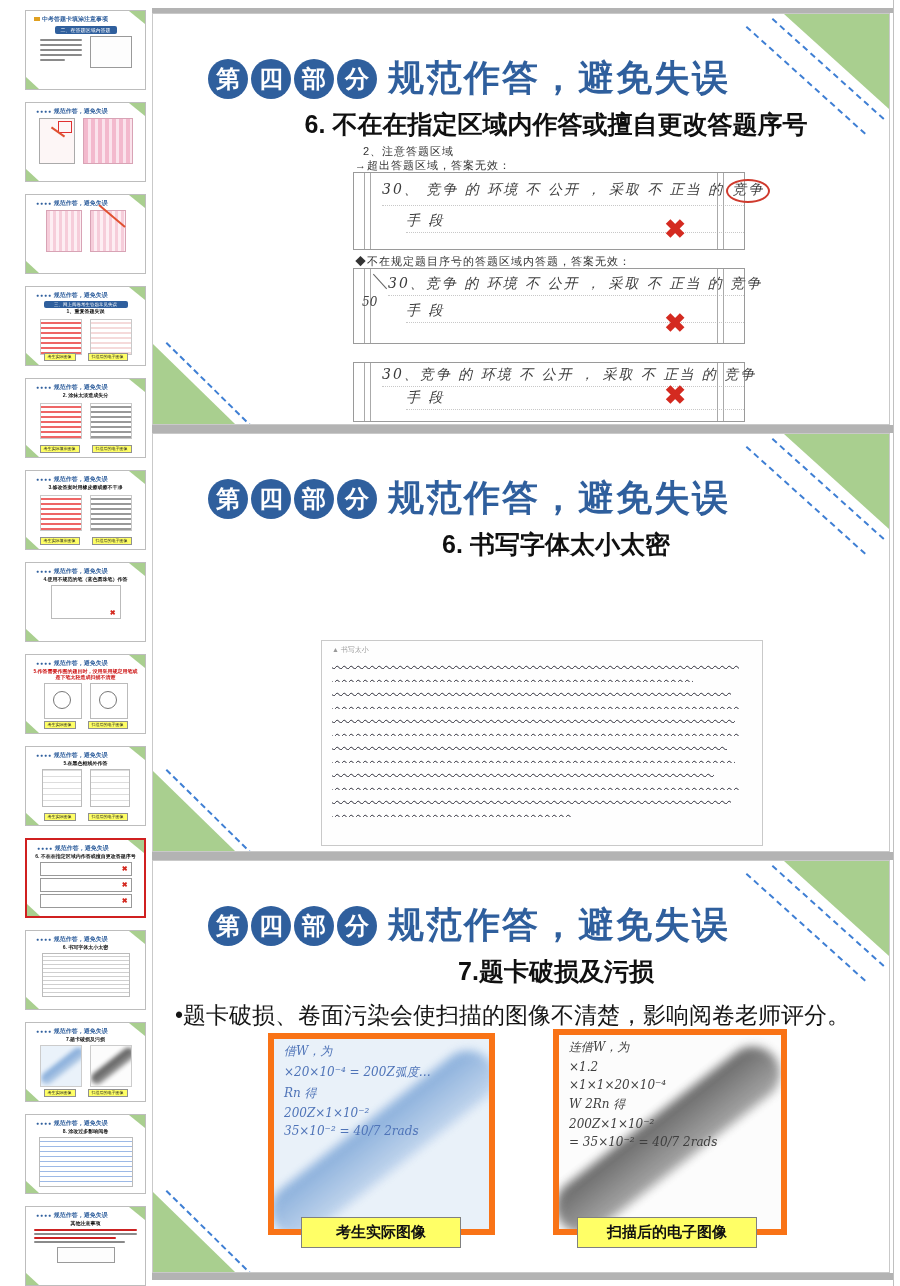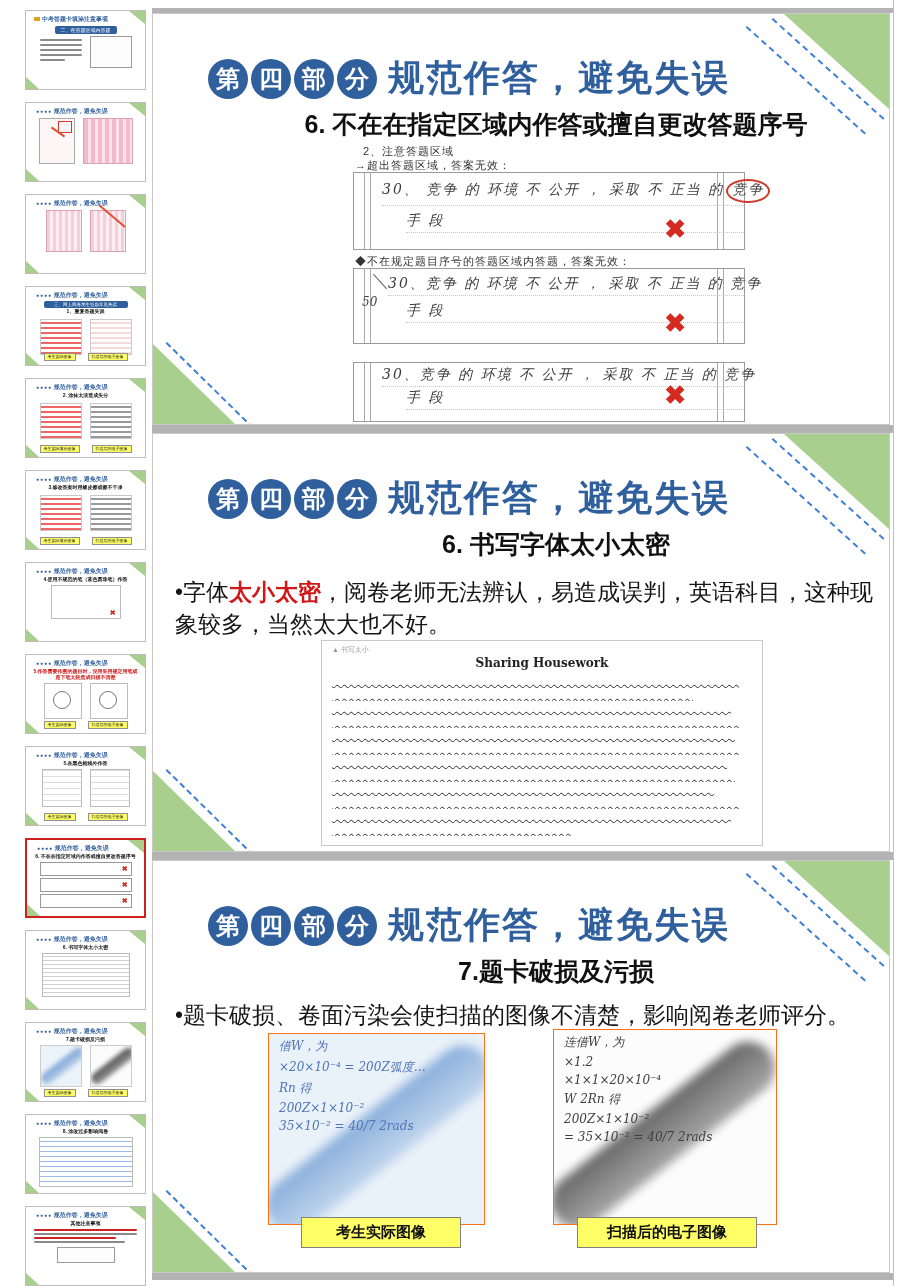--- a/index.html
+++ b/index.html
@@ -81,21 +81,21 @@
   .note29{position:absolute;left:8px;top:26px;font-family:"DejaVu Serif",serif;font-style:italic;font-size:12px;color:#444;}
   .slash29{position:absolute;left:16px;top:12px;width:20px;border-top:1px solid #666;transform:rotate(48deg);}
   
   .bullet{position:absolute;left:22px;top:142px;width:700px;font-size:23px;color:#151515;font-weight:500;line-height:1.4;}
   .redtxt{color:#d01818;font-weight:bold;}
   .essay{position:absolute;left:168px;top:206px;width:442px;height:206px;border:1px solid #c9c9c9;background:#fefefe;padding:4px 10px;box-sizing:border-box;}
   .essay-note{font-size:7px;color:#999;}
   .essay-title{text-align:center;font-family:"DejaVu Serif",serif;font-weight:bold;font-size:12px;color:#222;margin:1px 0 4px 0;}
   .scribble{display:block;color:transparent;text-decoration:underline wavy #2c2c38 1px;font-size:9px;line-height:13.5px;white-space:nowrap;overflow:hidden;height:13.5px;}
   
-  .paper{position:absolute;overflow:hidden;border:1px solid #f97316;}
+  .paper{position:absolute;overflow:hidden;border:6px solid #f97316;}
   .paper.blue{left:115px;top:172px;width:215px;height:190px;background:#e9f1f9;}
   .paper.gray{left:400px;top:168px;width:222px;height:194px;background:#fcfcfc;}
   .smudge{position:absolute;left:-26px;top:78px;width:270px;height:54px;border-radius:30px;transform:rotate(-38deg);filter:blur(5px);opacity:.85;}
   .paper.blue .smudge{background:linear-gradient(#78a3d6,#bdd2ec);}
   .paper.gray .smudge{background:linear-gradient(#4e4e4e,#9a9a9a);}
   .fline{font-family:"DejaVu Serif",serif;font-style:italic;font-size:12px;margin:4px 0 0 10px;position:relative;z-index:2;white-space:nowrap;}
   .paper.blue .fline{color:#4f74b8;}
   .paper.gray .fline{color:#3f3f3f;}
   .ylabel{position:absolute;top:356px;background:#ffff66;border:1px solid #808080;font-size:15px;font-weight:bold;color:#111;text-align:center;padding:5px 0;}
   .ylabel.l{left:148px;width:158px;}
@@ -348,26 +348,22 @@
     <div class="tri-bl"></div>
     <div class="dash d3"></div>
     <div class="heading">
       <span class="badge">第</span>
       <span class="badge">四</span>
       <span class="badge">部</span>
       <span class="badge">分</span>
       <span class="heading-text">规范作答，避免失误</span>
     </div>
     <div class="subtitle">6. 书写字体太小太密</div>
-    <div class="bullet">
-      <span>•字体</span><span class="redtxt">太小太密</span><span>，阅卷老师无法辨认，易造成误判，英语科目，这种现象较多，当然太大也不好。</span>
-    </div>
     <div class="essay">
       <div class="essay-note">▲ 书写太小</div>
-      <div class="essay-title">Sharing Housework</div>
       <div id="essay-lines">
           <span class="scribble" style="width: 97%;">__________________________________________________________________________________________</span>
           <span class="scribble" style="width: 86%;">__________________________________________________________________________________________</span>
           <span class="scribble" style="width: 95%;">__________________________________________________________________________________________</span>
           <span class="scribble" style="width: 97%;">__________________________________________________________________________________________</span>
           <span class="scribble" style="width: 96%;">__________________________________________________________________________________________</span>
           <span class="scribble" style="width: 97%;">__________________________________________________________________________________________</span>
           <span class="scribble" style="width: 94%;">__________________________________________________________________________________________</span>
           <span class="scribble" style="width: 96%;">__________________________________________________________________________________________</span>
           <span class="scribble" style="width: 91%;">__________________________________________________________________________________________</span>

